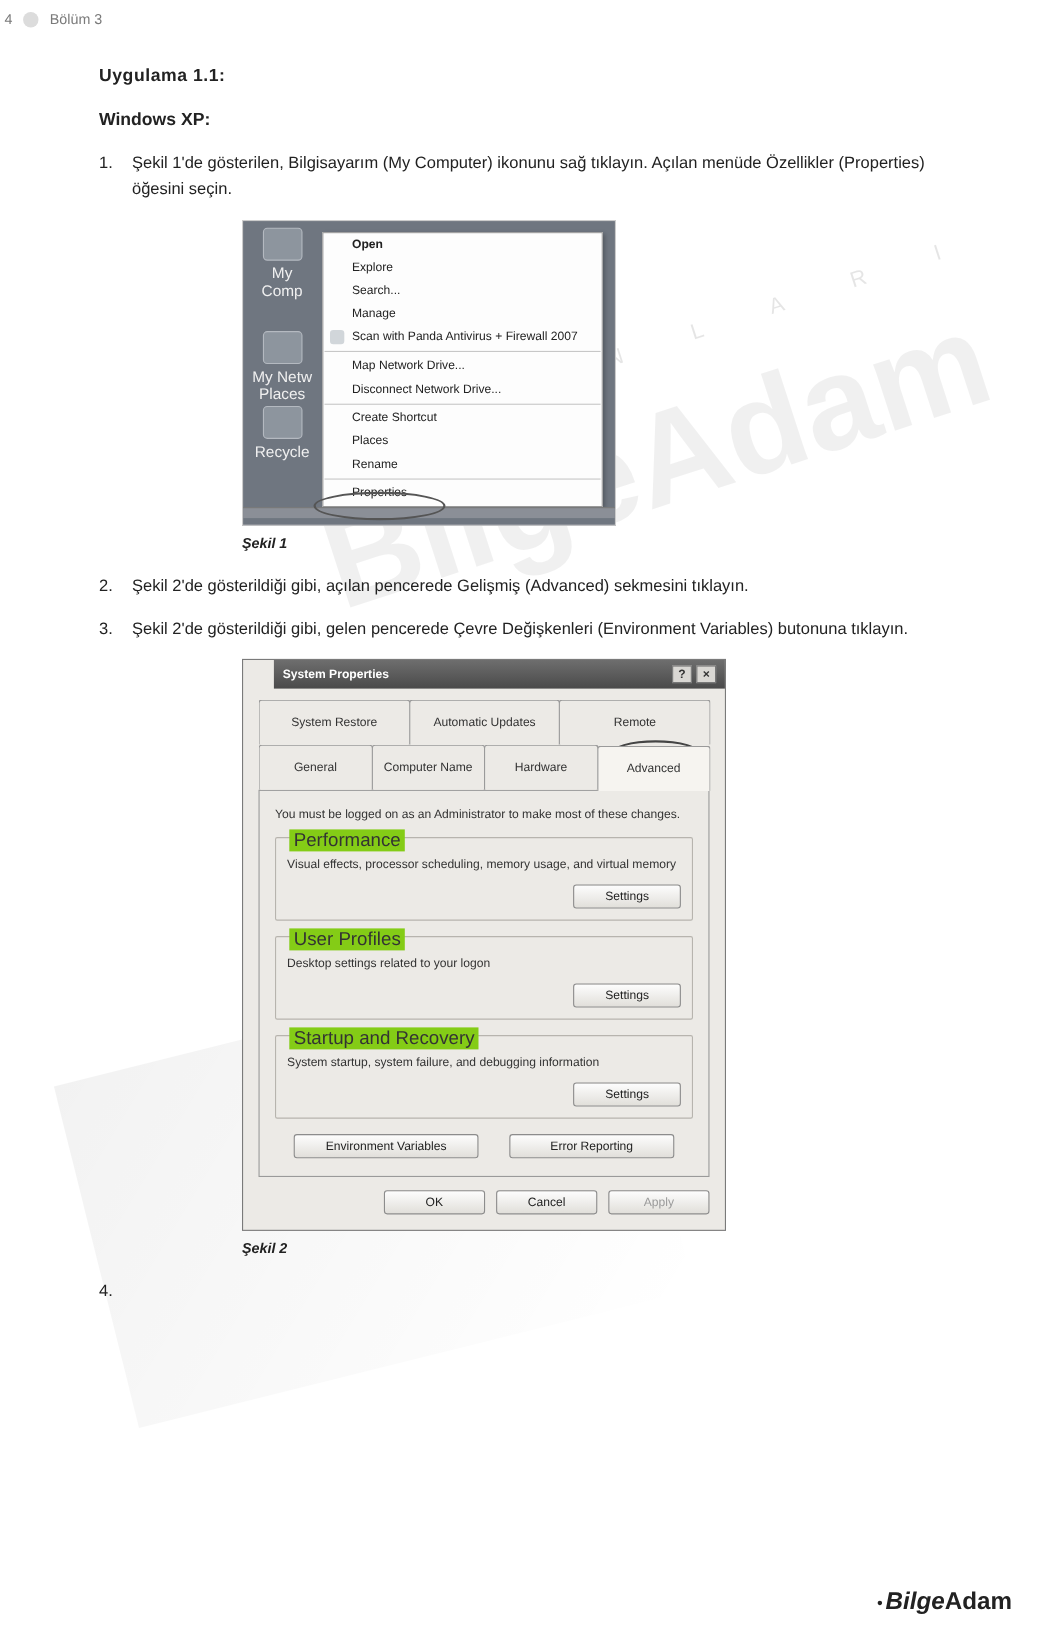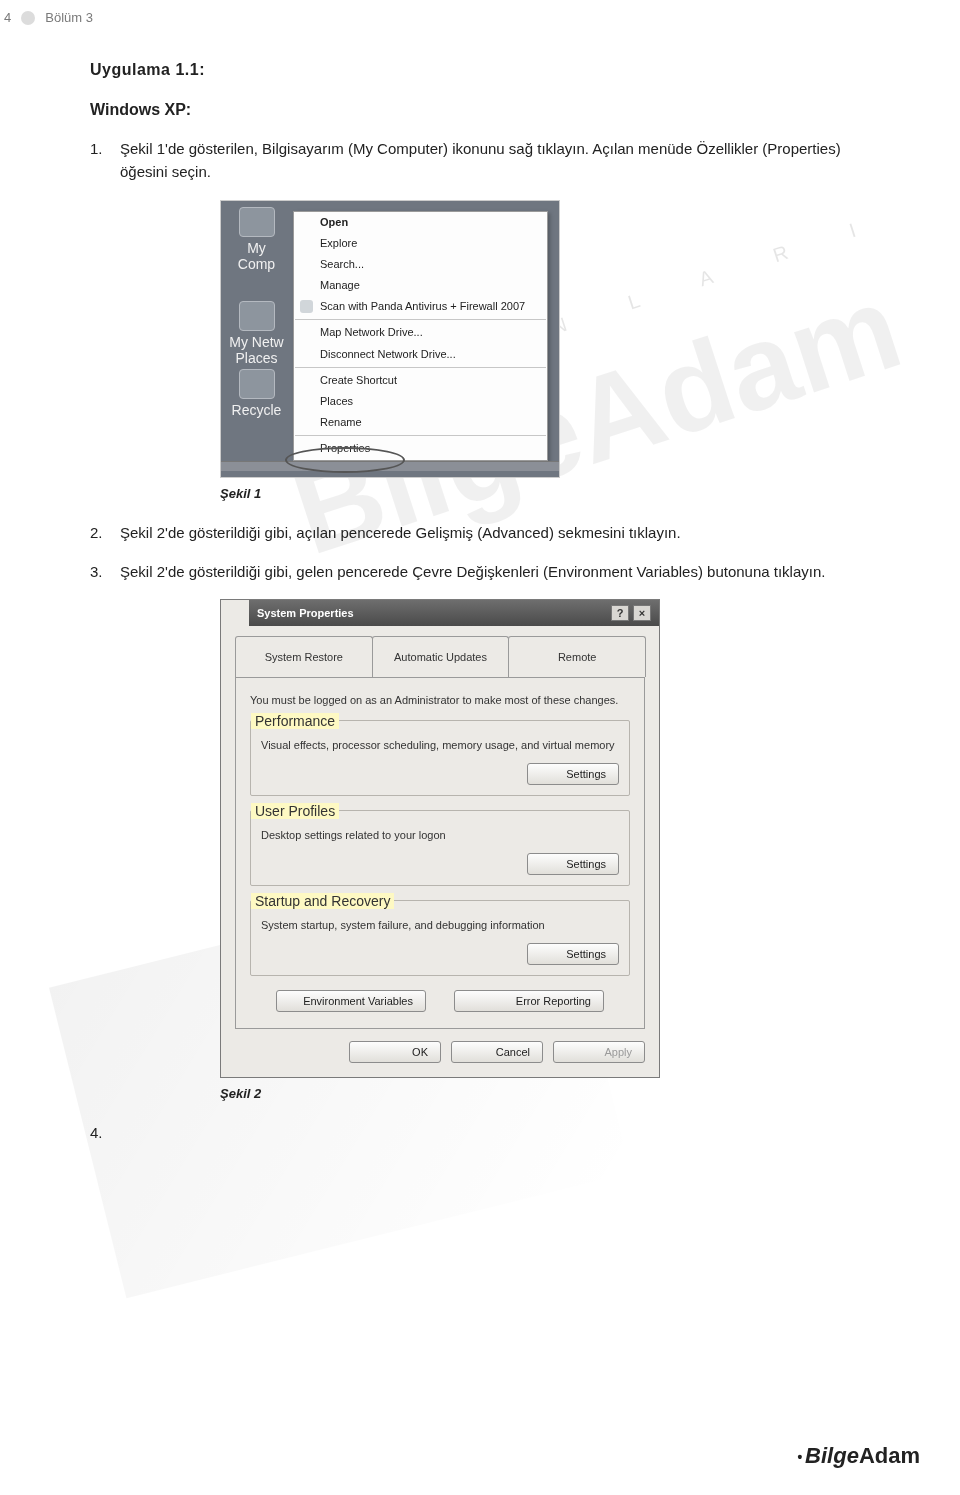--- a/index.html
+++ b/index.html
@@ -172,32 +172,32 @@
   }
   .tabrow-wrap { position:relative; }
   .note { margin: 4px 0 14px 0; }
   .group {
     border:1px solid #b7b4ae; border-radius:2px;
     padding: 18px 10px 10px 10px;
     margin-bottom: 14px;
     position: relative;
   }
   .group .legend {
-    position:absolute; top:-8px; left:0;
-    background:#fef9c3; padding:0 4px; font-size:14px;
+    position:absolute; top:-8px; left:12px;
+    background:#84cc16; padding:0 4px; font-size:17px;
   }
   .group .desc { color:#333; }
   .row-right { display:flex; justify-content:flex-end; margin-top:12px; }
   .btn {
     min-width: 92px;
-    padding: 4px 12px;
+    padding: 4px 28px;
     background: linear-gradient(#fdfdfd,#e1dfda);
     border:1px solid #8c8c8c;
     border-radius: 3px;
-    text-align:right;
+    text-align:center;
     font-size:11px;
     color:#222;
   }
   .btn.disabled { color:#9a9a9a; }
   .dlg-bottom {
     display:flex; justify-content:flex-end; gap:10px;
     padding: 12px 14px 14px 14px;
   }
   .env-row { display:flex; justify-content:center; gap:28px; margin-top:4px; }
   .env-row .btn { min-width: 150px; }
@@ -292,20 +292,29 @@
           <span class="wb">×</span>
         </span>
       </div>
 
       <div class="tabstrip">
         <div class="tabrow r1">
           <div class="tab"><span>System Restore</span></div>
           <div class="tab"><span>Automatic Updates</span></div>
           <div class="tab"><span>Remote</span></div>
         </div>
+        <div class="tabrow-wrap">
+          <div class="tabrow r2">
+            <div class="tab"><span>General</span></div>
+            <div class="tab"><span>Computer Name</span></div>
+            <div class="tab"><span>Hardware</span></div>
+            <div class="tab active"><span>Advanced</span></div>
+          </div>
+          <div class="adv-circle"></div>
+        </div>
 
         <div class="tabpanel">
           <div class="note">You must be logged on as an Administrator to make most of these changes.</div>
 
           <div class="group">
             <span class="legend">Performance</span>
             <div class="desc">Visual effects, processor scheduling, memory usage, and virtual memory</div>
             <div class="row-right">
                 <div class="btn"><span>Settings</span></div>
               </div>

